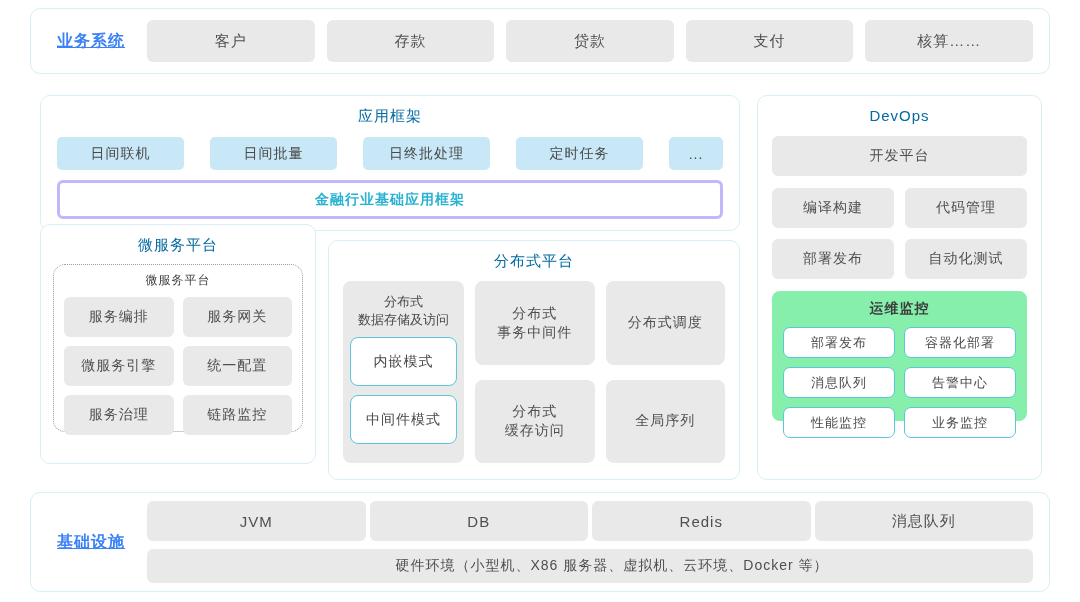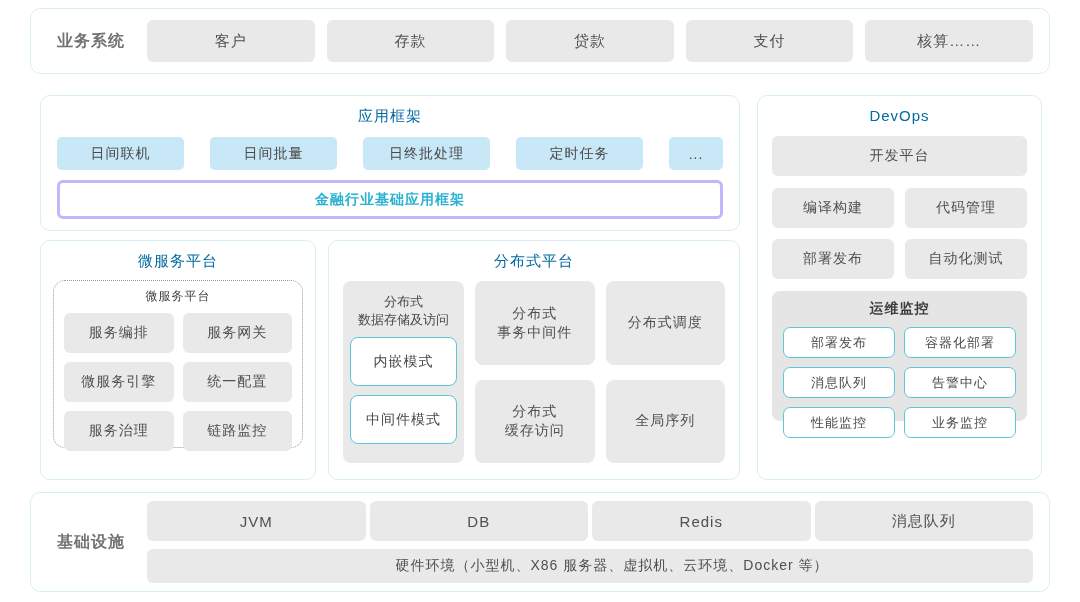--- a/index.html
+++ b/index.html
@@ -1,58 +1,58 @@
 <!DOCTYPE html>
 <html><head>
 <meta charset="utf-8">
 <style>
   html,body{margin:0;padding:0;background:#fff;}
   #page{position:relative;width:1080px;height:602px;background:#fff;overflow:hidden;
         font-family:"Liberation Sans","DejaVu Sans",sans-serif;color:#4f4f4f;}
   .panel{position:absolute;background:#fff;border:1.5px solid #d9eff6;border-radius:10px;box-sizing:border-box;}
   .sec-title{text-align:center;color:#0369a1;font-size:15px;font-weight:500;letter-spacing:1px;}
-  .side-label{color:#737373;font-size:16px;font-weight:600;text-align:center;letter-spacing:1px;}
+  .side-label{color:#3b82f6;font-size:16px;font-weight:600;text-align:center;letter-spacing:1px;text-decoration:underline;}
   .gbtn{background:#e9e9e9;border-radius:6px;display:flex;align-items:center;justify-content:center;
         color:#4f4f4f;font-size:15px;letter-spacing:1px;box-sizing:border-box;}
   .bbtn{background:#c8e7f7;border-radius:5px;display:flex;align-items:center;justify-content:center;
         color:#4a4a4a;font-size:14px;letter-spacing:1px;box-sizing:border-box;}
   .wbtn{background:#fff;border:1.5px solid #5cc6da;border-radius:7px;display:flex;align-items:center;
         justify-content:center;color:#4a4a4a;font-size:13px;letter-spacing:1px;box-sizing:border-box;}
   .multiline{white-space:pre-line;text-align:center;line-height:1.35;}
   
   #business{left:30px;top:8px;width:1020px;height:66px;display:flex;align-items:center;padding:0 16px;gap:12px;}
   #business .side-label{width:88px;flex:none;}
   #business .gbtn{flex:1;height:42px;}
   
   #app-framework{left:40px;top:95px;width:700px;height:136px;padding:11px 16px 0;}
   #app-framework .mods{display:flex;gap:26px;margin-top:11px;}
   #app-framework .mods .bbtn{flex:1;height:33px;}
   #app-framework .mods .bbtn.small{flex:none;width:54px;}
   #app-framework .base{margin-top:10px;height:33px;border:3px solid #c4b5fd;border-radius:6px;
         display:flex;align-items:center;justify-content:center;color:#29b2d2;font-size:14px;font-weight:700;letter-spacing:1px;}
   
-  #microservice{left:40px;top:240px;width:276px;height:240px;padding:11px 12px 12px;}
+  #microservice{left:40px;top:224px;width:276px;height:240px;padding:11px 12px 12px;}
   #microservice .dotted{margin-top:9px;border:1.5px dotted #9a9a9a;border-radius:12px;padding:7px 10px 10px;height:168px;box-sizing:border-box;}
   #microservice .inner-title{text-align:center;font-size:12px;color:#3d3d3d;letter-spacing:1px;}
   #microservice .grid{display:grid;grid-template-columns:1fr 1fr;gap:9px;margin-top:8px;}
   #microservice .grid .gbtn{height:40px;font-size:14px;}
   
   #distributed{left:328px;top:240px;width:412px;height:240px;padding:11px 14px 14px;}
   #distributed .body{display:flex;gap:11px;margin-top:10px;height:182px;}
   #distributed .storage{width:121px;background:#e9e9e9;border-radius:8px;padding:12px 7px 0;box-sizing:border-box;
         font-size:13px;color:#4a4a4a;}
   #distributed .storage .wbtn{height:49px;margin-top:9px;border-radius:8px;font-size:14px;border-width:1px;}
   #distributed .col{flex:1;display:flex;flex-direction:column;gap:15px;}
   #distributed .col .gbtn{flex:1;font-size:14px;border-radius:8px;}
   
   #devops{left:757px;top:95px;width:285px;height:385px;padding:11px 14px 14px;}
   #devops .plat{margin-top:12px;height:40px;font-size:14px;}
   #devops .grid{display:grid;grid-template-columns:1fr 1fr;gap:11px;margin-top:12px;}
   #devops .grid .gbtn{height:40px;font-size:14px;}
-  #devops .monitor{margin-top:12px;background:#e5e5e5;border-radius:8px;padding:9px 11px 11px;height:130px;box-sizing:border-box;}
+  #devops .monitor{margin-top:12px;background:#86efac;border-radius:8px;padding:9px 11px 11px;height:130px;box-sizing:border-box;}
   #devops .monitor .m-title{text-align:center;font-size:14px;font-weight:600;color:#3d3d3d;letter-spacing:1px;}
   #devops .monitor .grid2{display:grid;grid-template-columns:1fr 1fr;gap:9px;margin-top:9px;}
   #devops .monitor .wbtn{height:31px;}
   
   #infrastructure{left:30px;top:492px;width:1020px;height:100px;display:flex;align-items:center;padding:0 16px;gap:12px;}
   #infrastructure .side-label{width:88px;flex:none;}
   #infrastructure .right{flex:1;display:flex;flex-direction:column;gap:8px;}
   #infrastructure .row{display:flex;gap:4px;}
   #infrastructure .row .gbtn{flex:1;height:40px;}
   #infrastructure .bar{height:34px;font-size:14px;padding-left:44px;}

